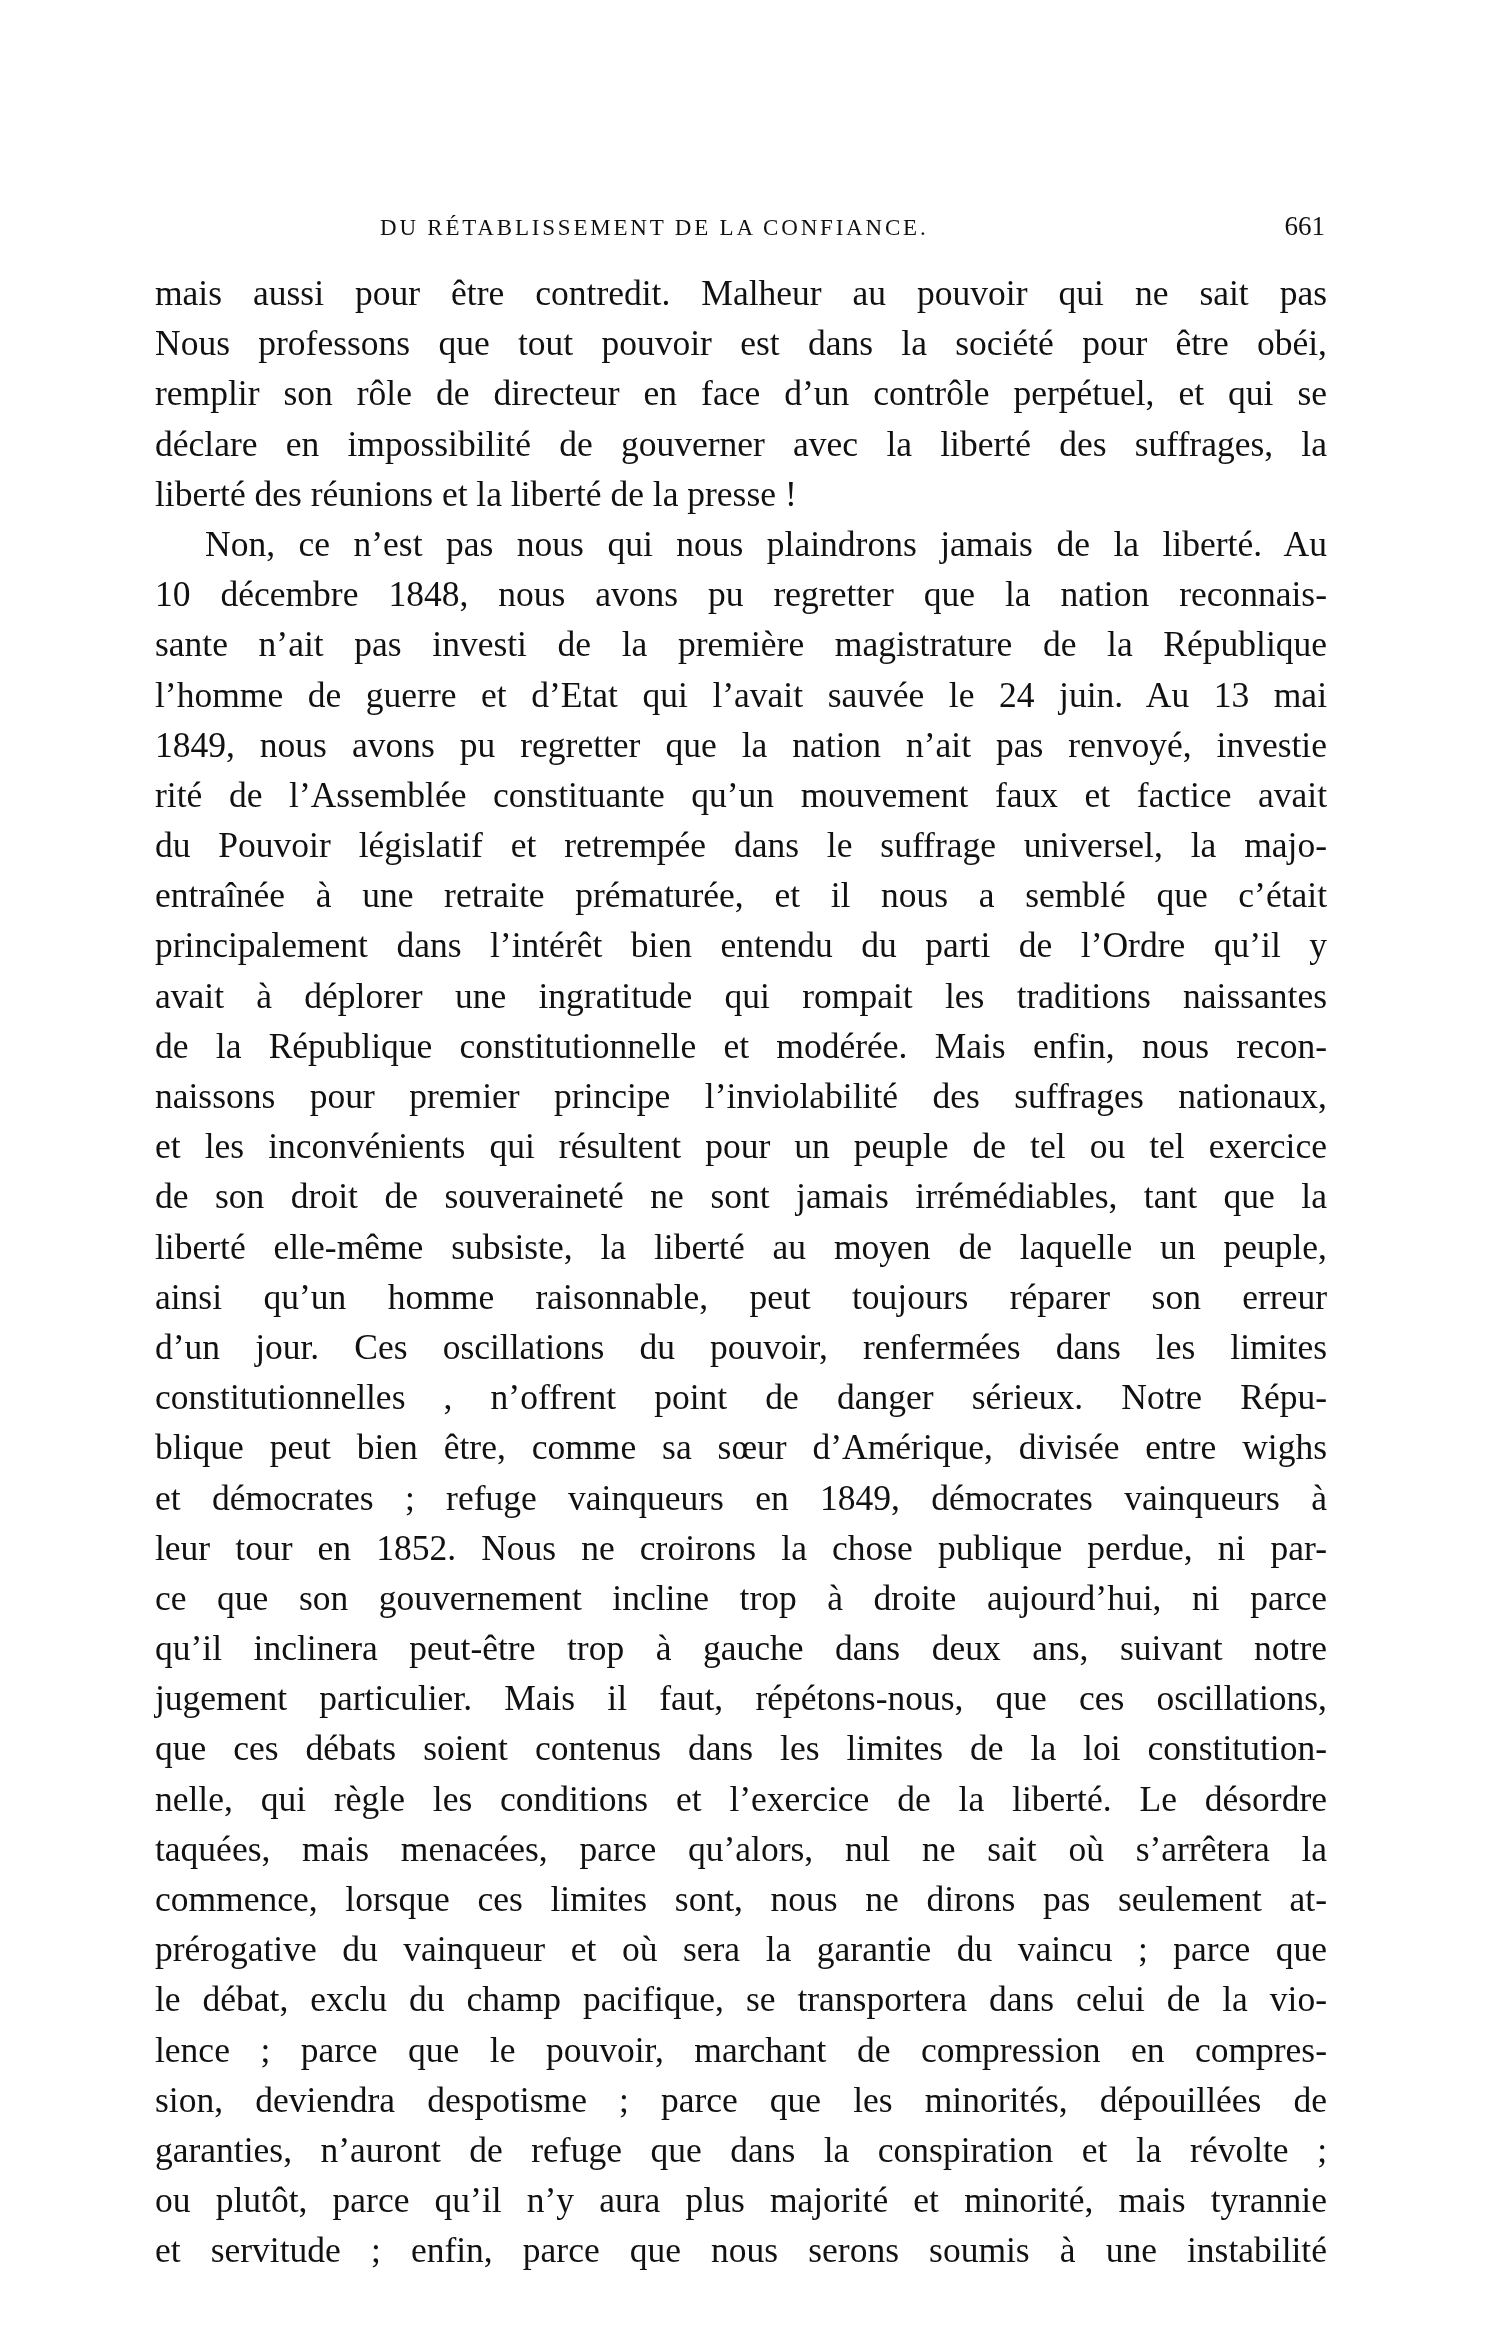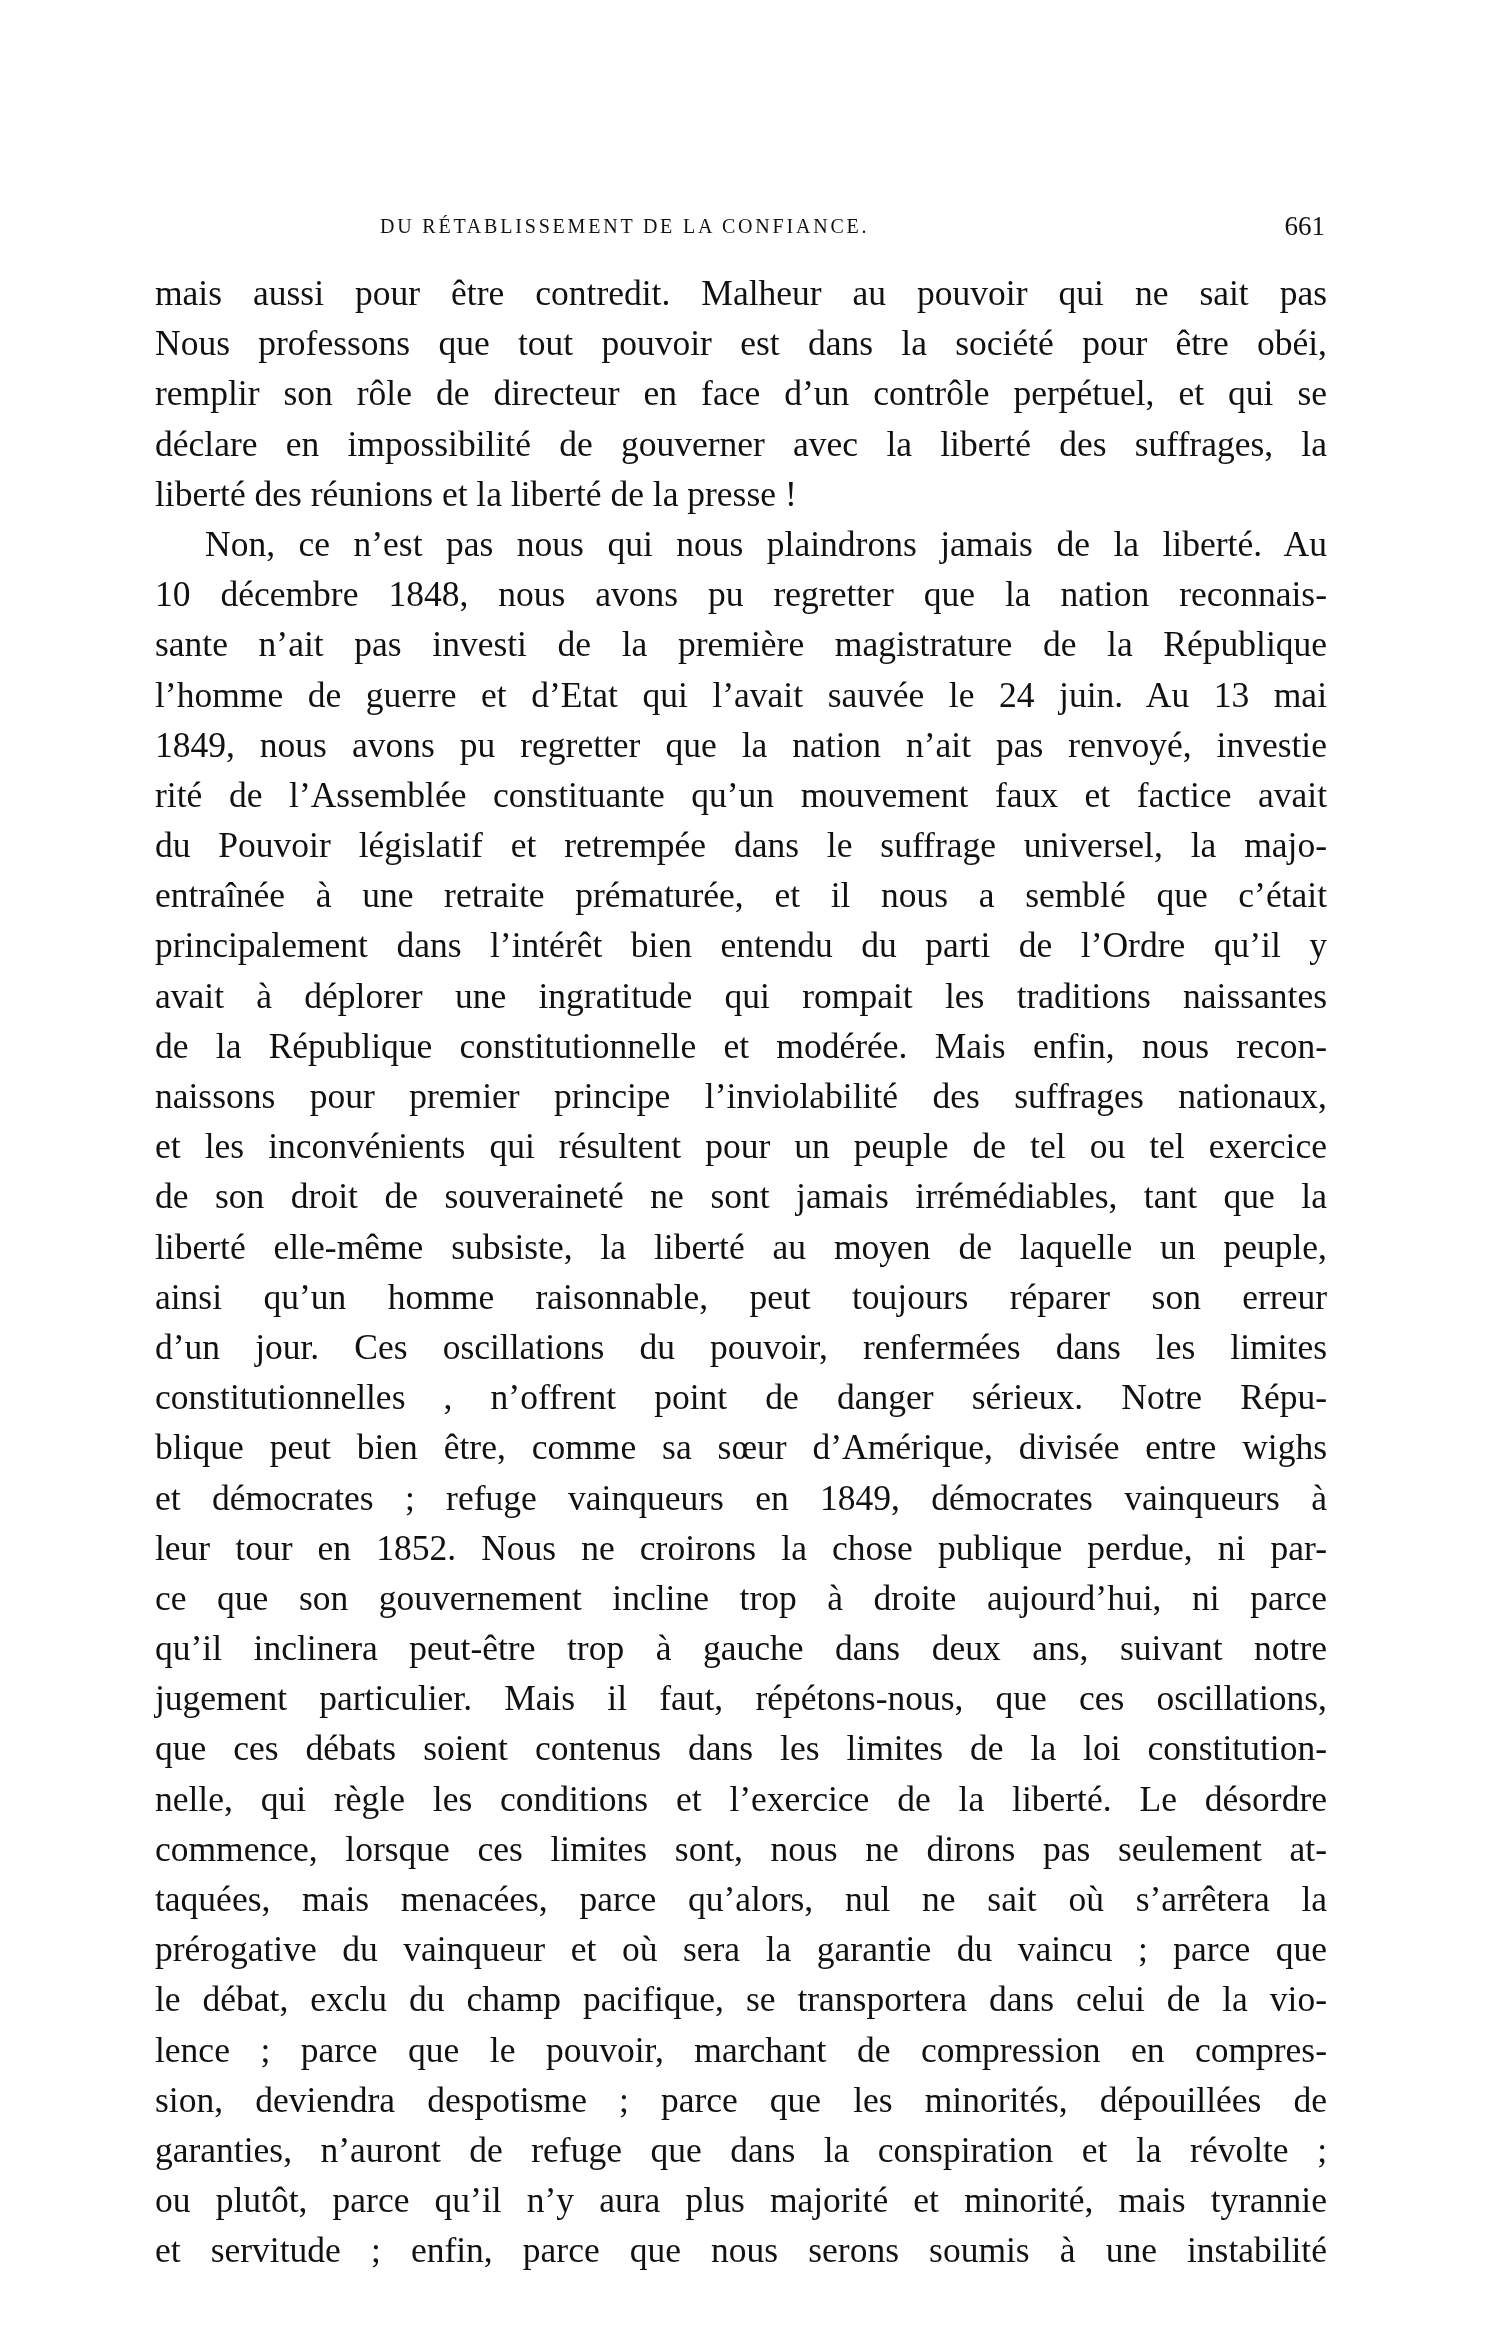--- a/index.html
+++ b/index.html
@@ -31,21 +31,21 @@
       font-size: 25px;
       letter-spacing: 2.6px;
       font-variant: small-caps;
     }
     .running-head .title {
       position: absolute;
       left: 225px;
       top: 10px;
       white-space: nowrap;
       text-transform: uppercase;
-      font-size: 20px;
+      font-size: 23px;
       letter-spacing: 2.8px;
       text-align: right;
     }
     .running-head .folio {
       position: absolute;
       right: 0;
       top: 6px;
       font-size: 27px;
       letter-spacing: 0;
       font-variant: normal;
@@ -110,22 +110,22 @@
         <span class="line">d’un jour. Ces oscillations du pouvoir, renfermées dans les limites</span>
         <span class="line">constitutionnelles , n’offrent point de danger sérieux. Notre Répu-</span>
         <span class="line">blique peut bien être, comme sa sœur d’Amérique, divisée entre wighs</span>
         <span class="line">et démocrates ; refuge vainqueurs en 1849, démocrates vainqueurs à</span>
         <span class="line">leur tour en 1852. Nous ne croirons la chose publique perdue, ni par-</span>
         <span class="line">ce que son gouvernement incline trop à droite aujourd’hui, ni parce</span>
         <span class="line">qu’il inclinera peut-être trop à gauche dans deux ans, suivant notre</span>
         <span class="line">jugement particulier. Mais il faut, répétons-nous, que ces oscillations,</span>
         <span class="line">que ces débats soient contenus dans les limites de la loi constitution-</span>
         <span class="line">nelle, qui règle les conditions et l’exercice de la liberté. Le désordre</span>
+        <span class="line">taquées, mais menacées, parce qu’alors, nul ne sait où s’arrêtera la</span>
         <span class="line">commence, lorsque ces limites sont, nous ne dirons pas seulement at-</span>
-        <span class="line">taquées, mais menacées, parce qu’alors, nul ne sait où s’arrêtera la</span>
         <span class="line">prérogative du vainqueur et où sera la garantie du vaincu ; parce que</span>
         <span class="line">le débat, exclu du champ pacifique, se transportera dans celui de la vio-</span>
         <span class="line">lence ; parce que le pouvoir, marchant de compression en compres-</span>
         <span class="line">sion, deviendra despotisme ; parce que les minorités, dépouillées de</span>
         <span class="line">garanties, n’auront de refuge que dans la conspiration et la révolte ;</span>
         <span class="line">ou plutôt, parce qu’il n’y aura plus majorité et minorité, mais tyrannie</span>
         <span class="line">et servitude ; enfin, parce que nous serons soumis à une instabilité</span>
       </div>
     </div>
 </div>

